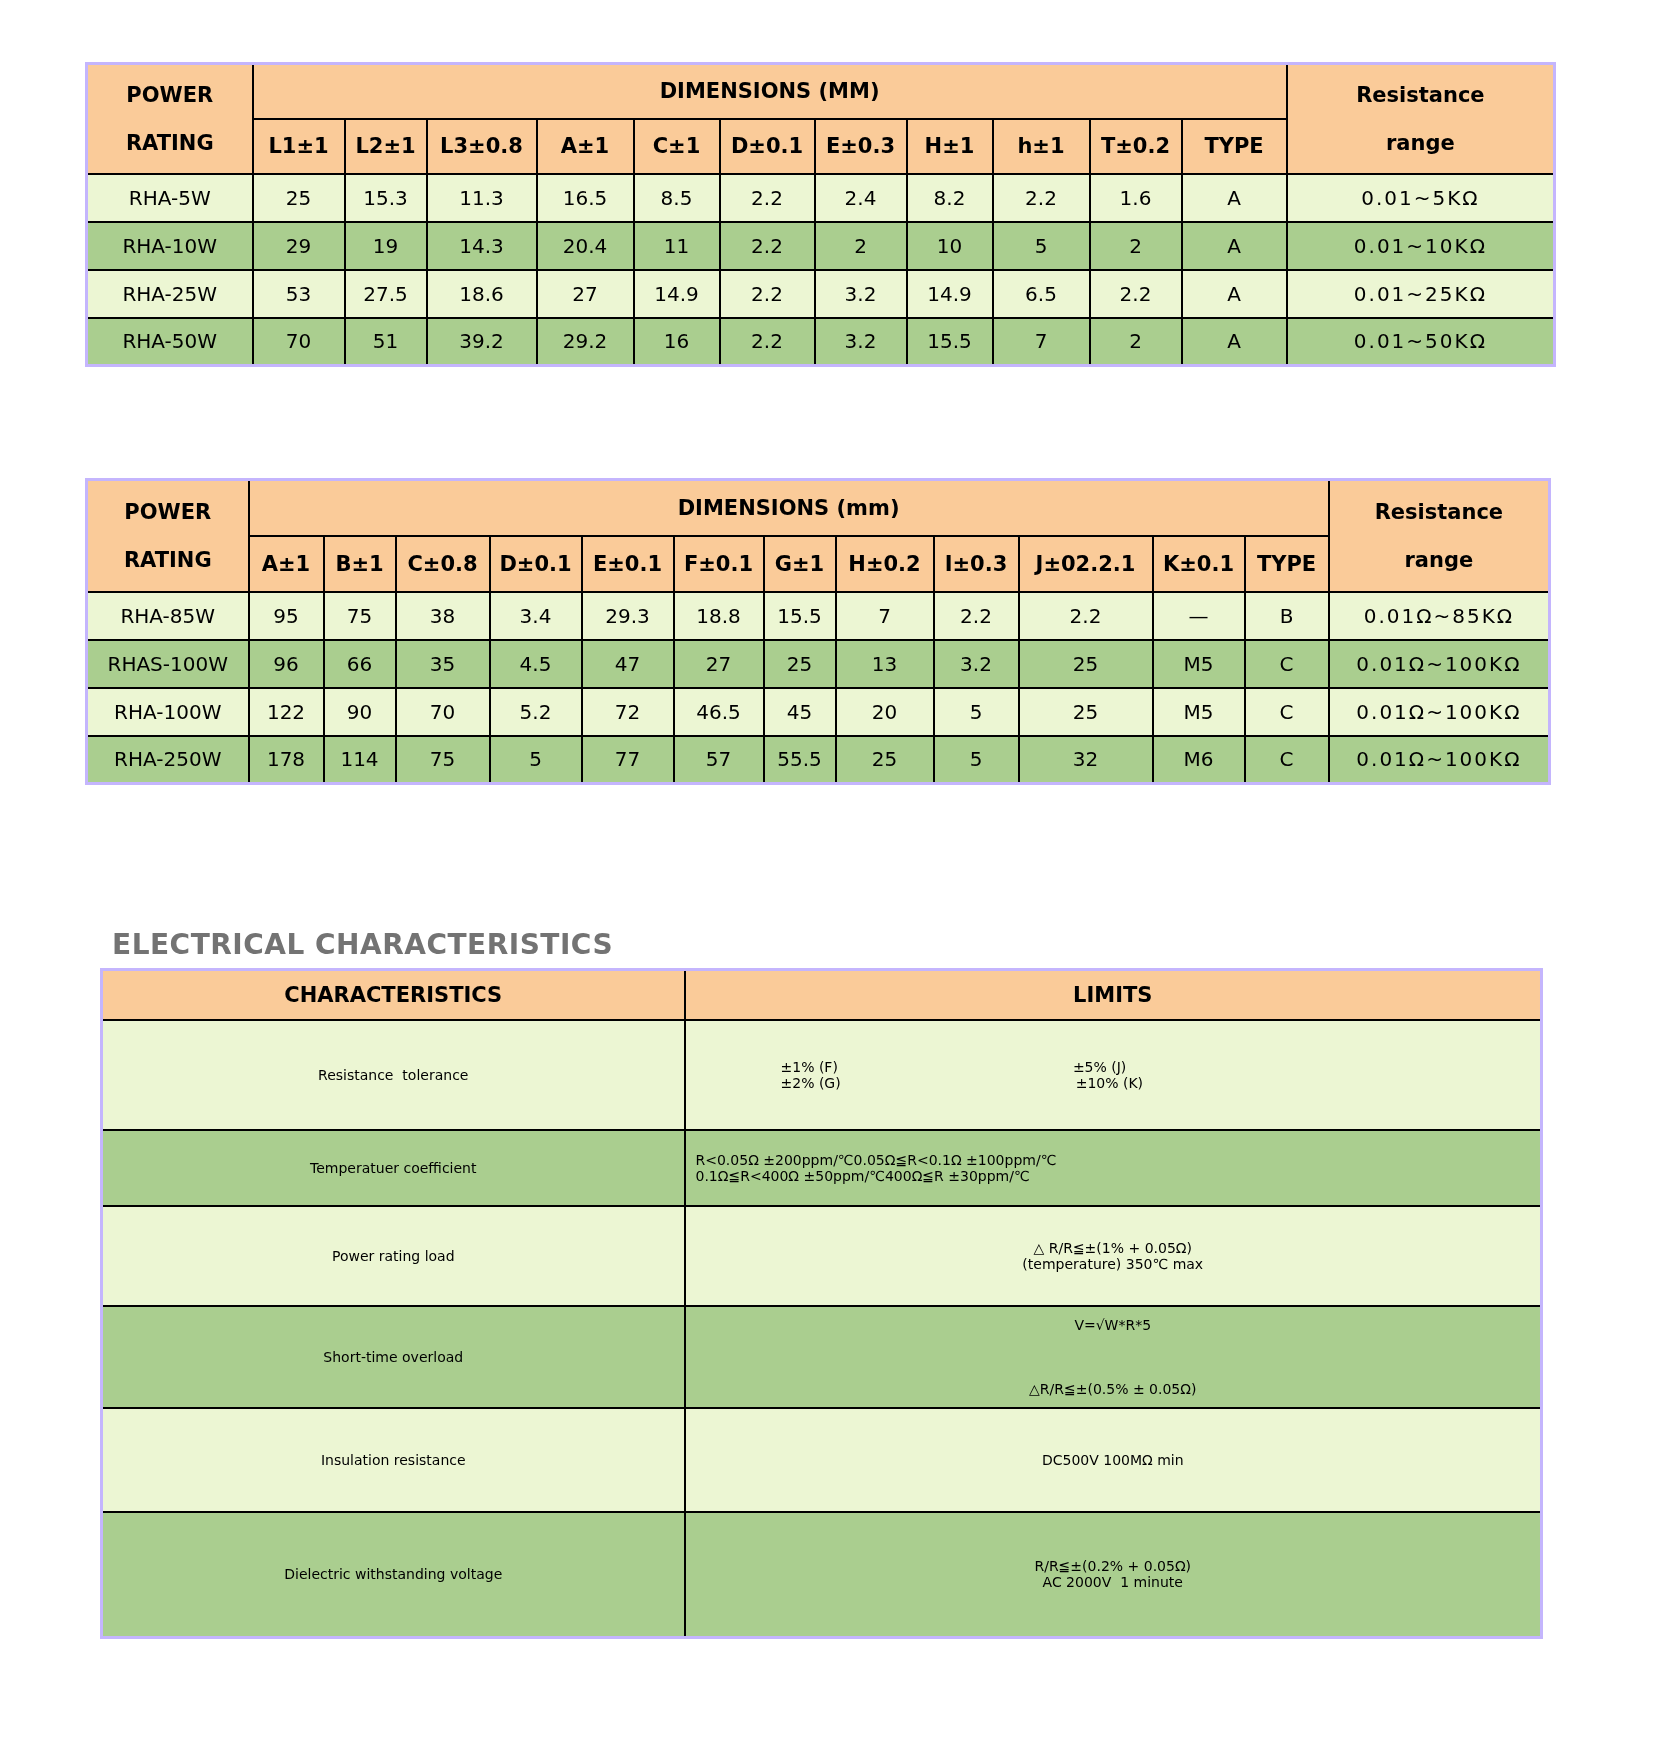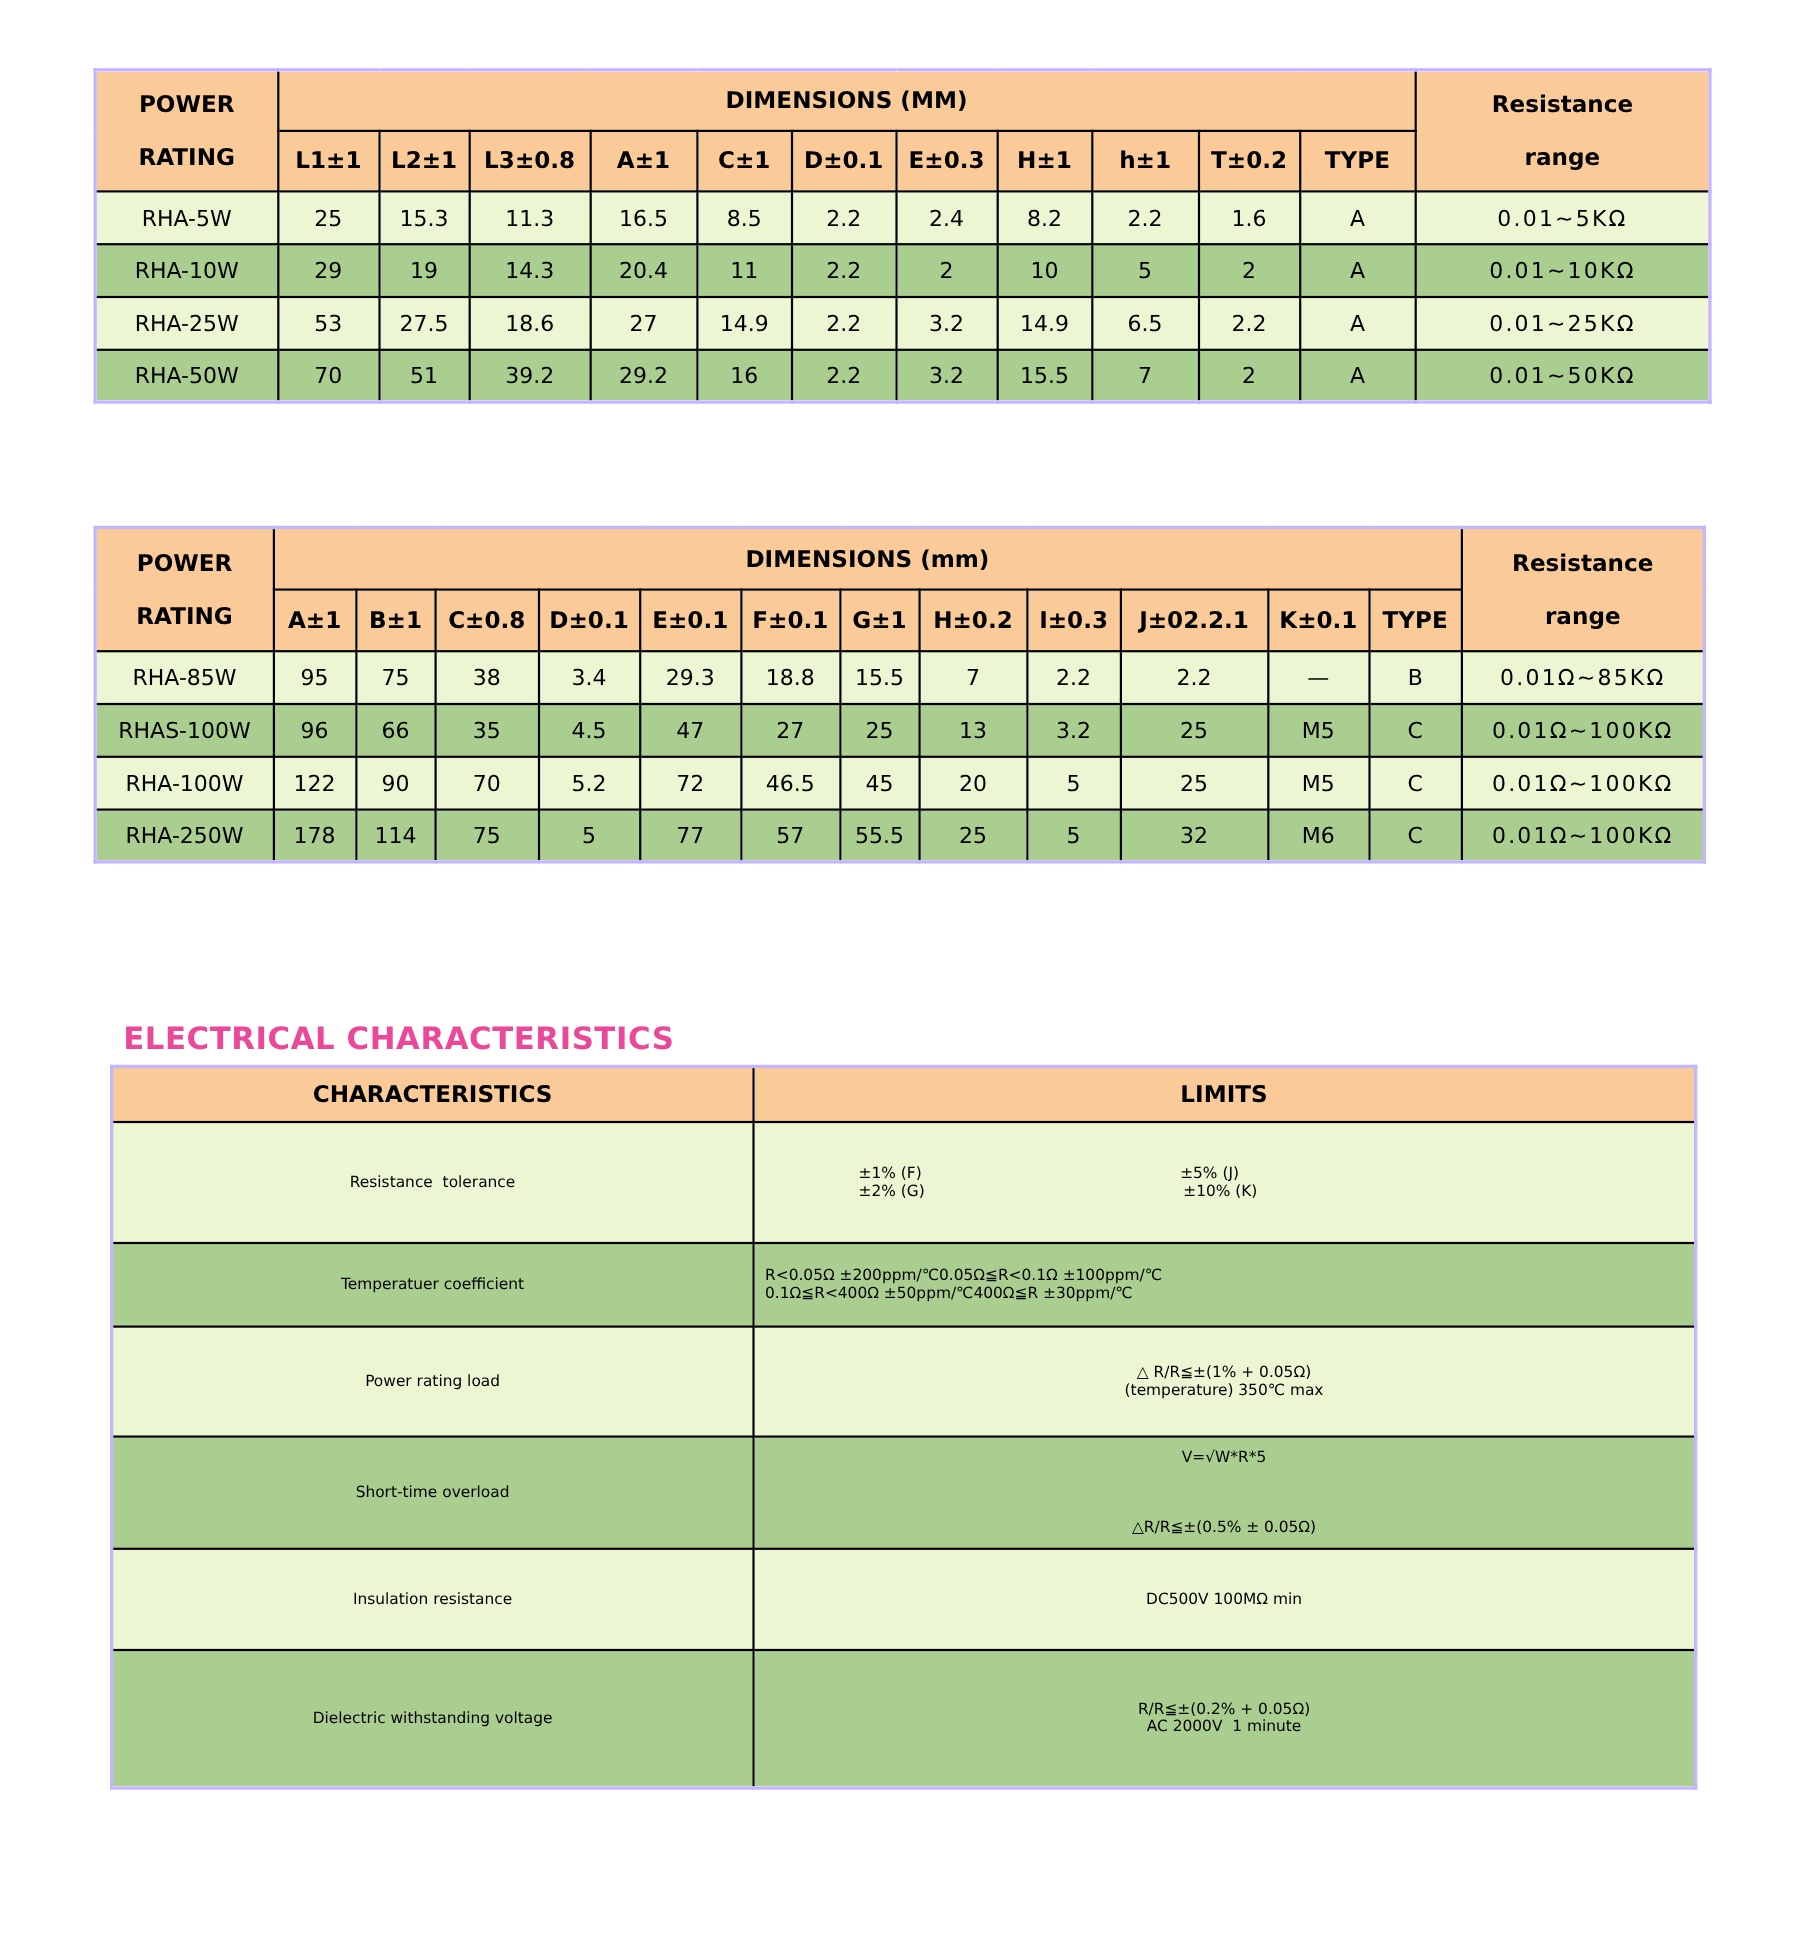--- a/index.html
+++ b/index.html
@@ -22,21 +22,21 @@
   #t2 tr.h{height:56px;} #t2 tr.data{height:48px;}
   
   #sec-title{
     position:absolute;left:112px;top:928px;font-size:28px;font-weight:bold;
     letter-spacing:0.5px;
   }
   
   #t3{left:100px;top:968px;width:1440px;}
   #t3 tr.h{height:50px;}
   #t3 .r1{height:110px;} #t3 .r2{height:76px;} #t3 .r3{height:100px;}
-  #t3 .r4{height:102px;} #t3 .r5{height:92px;} #t3 .r6{height:126px;}
+  #t3 .r4{height:102px;} #t3 .r5{height:104px;} #t3 .r6{height:126px;}
   #t3 td{font-size:14px;}
   .lim{vertical-align:middle;}
   .lim-stack{display:flex;flex-direction:column;justify-content:space-evenly;height:100%;}
   .lim-line{display:flex;align-items:center;}
   .lim-pair{justify-content:flex-start;padding-left:95px;gap:235px;}
   .lim-between{justify-content:flex-start;padding:0 10px;}
   .lim-center{justify-content:center;}
   .lim-gap{justify-content:center;gap:48px;flex-direction:column;}
 </style>
 </head>
@@ -257,21 +257,21 @@
     <td>25</td>
     <td>5</td>
     <td>32</td>
     <td>M6</td>
     <td>C</td>
     <td class="range">0.01Ω~100KΩ</td>
   </tr>
 </tbody>
   </table>
 
-<div id="sec-title" style="color:#ec4899">ELECTRICAL CHARACTERISTICS</div>
+<div id="sec-title" style="color:#737373">ELECTRICAL CHARACTERISTICS</div>
 
 <table id="t3">
   <colgroup>
       <col style="width:583px">
       <col style="width:857px">
     </colgroup>
   <tbody>
       <tr class="hdr h">
     <th>CHARACTERISTICS</th>
     <th>LIMITS</th>

